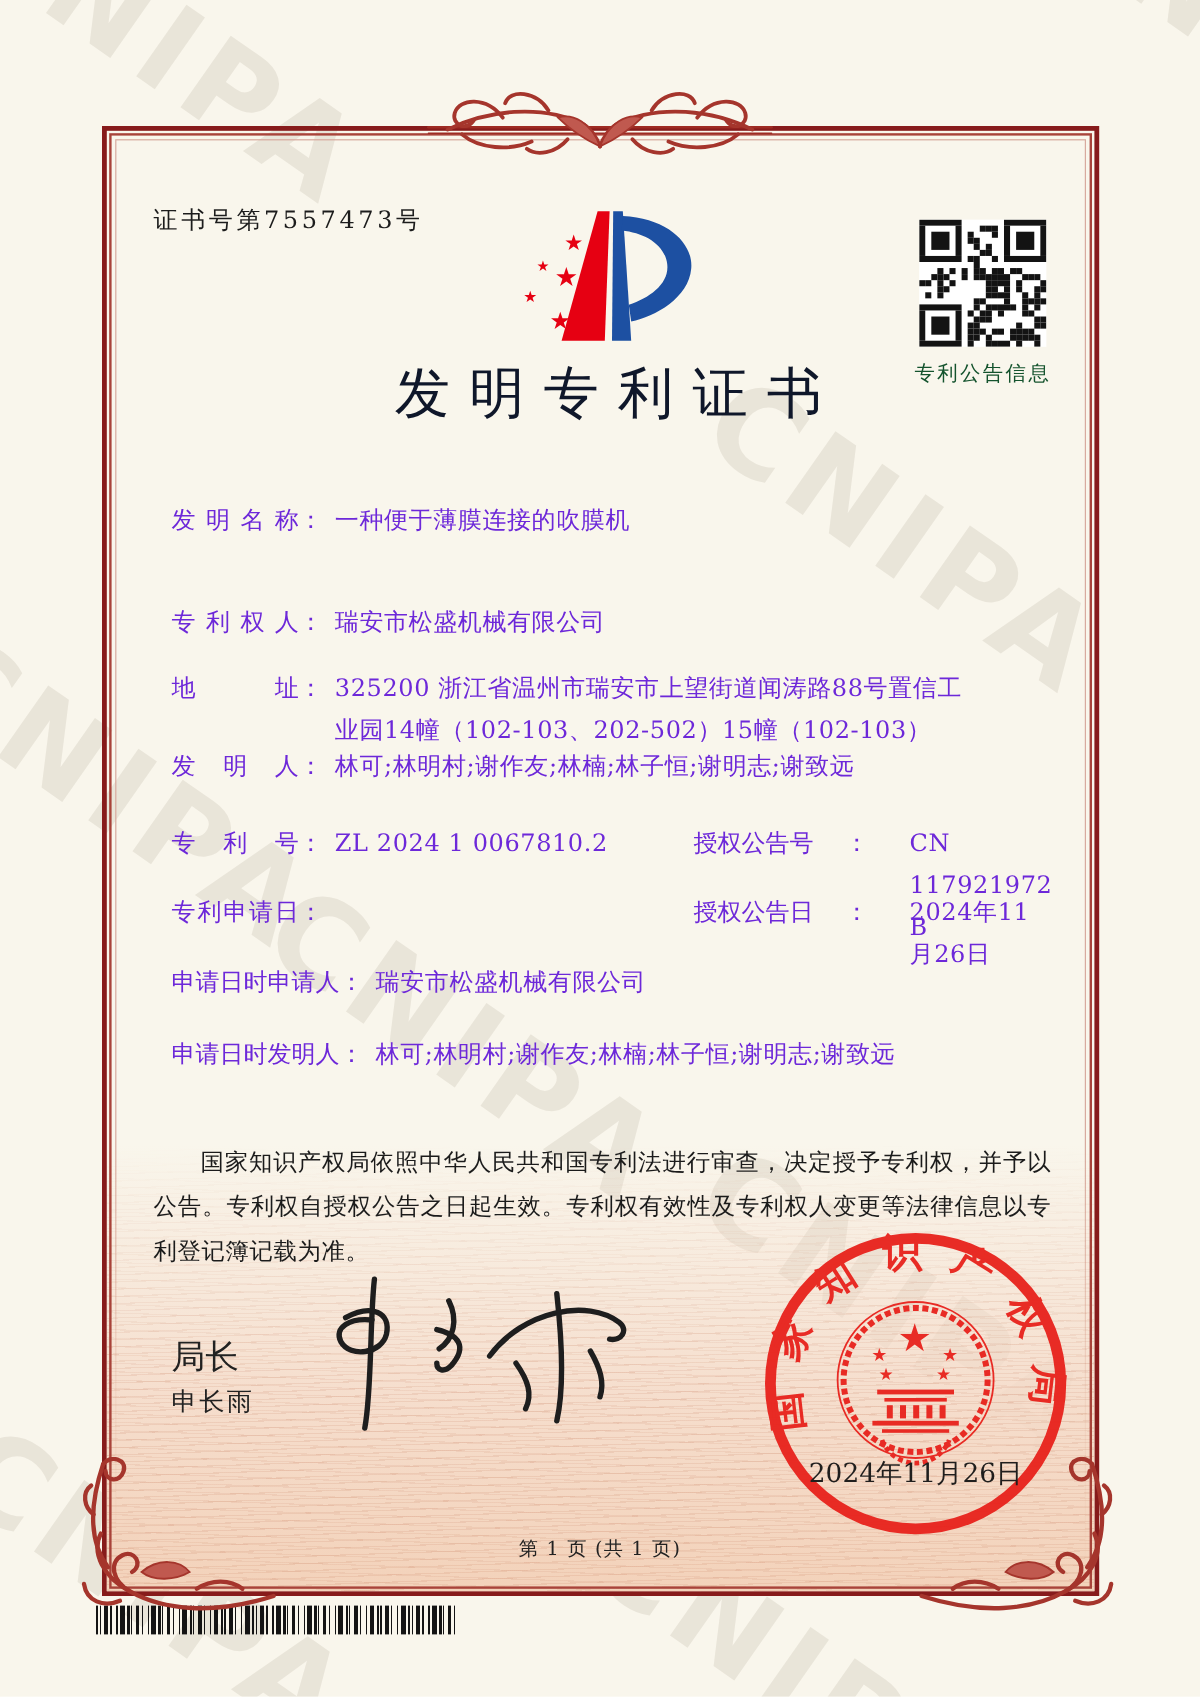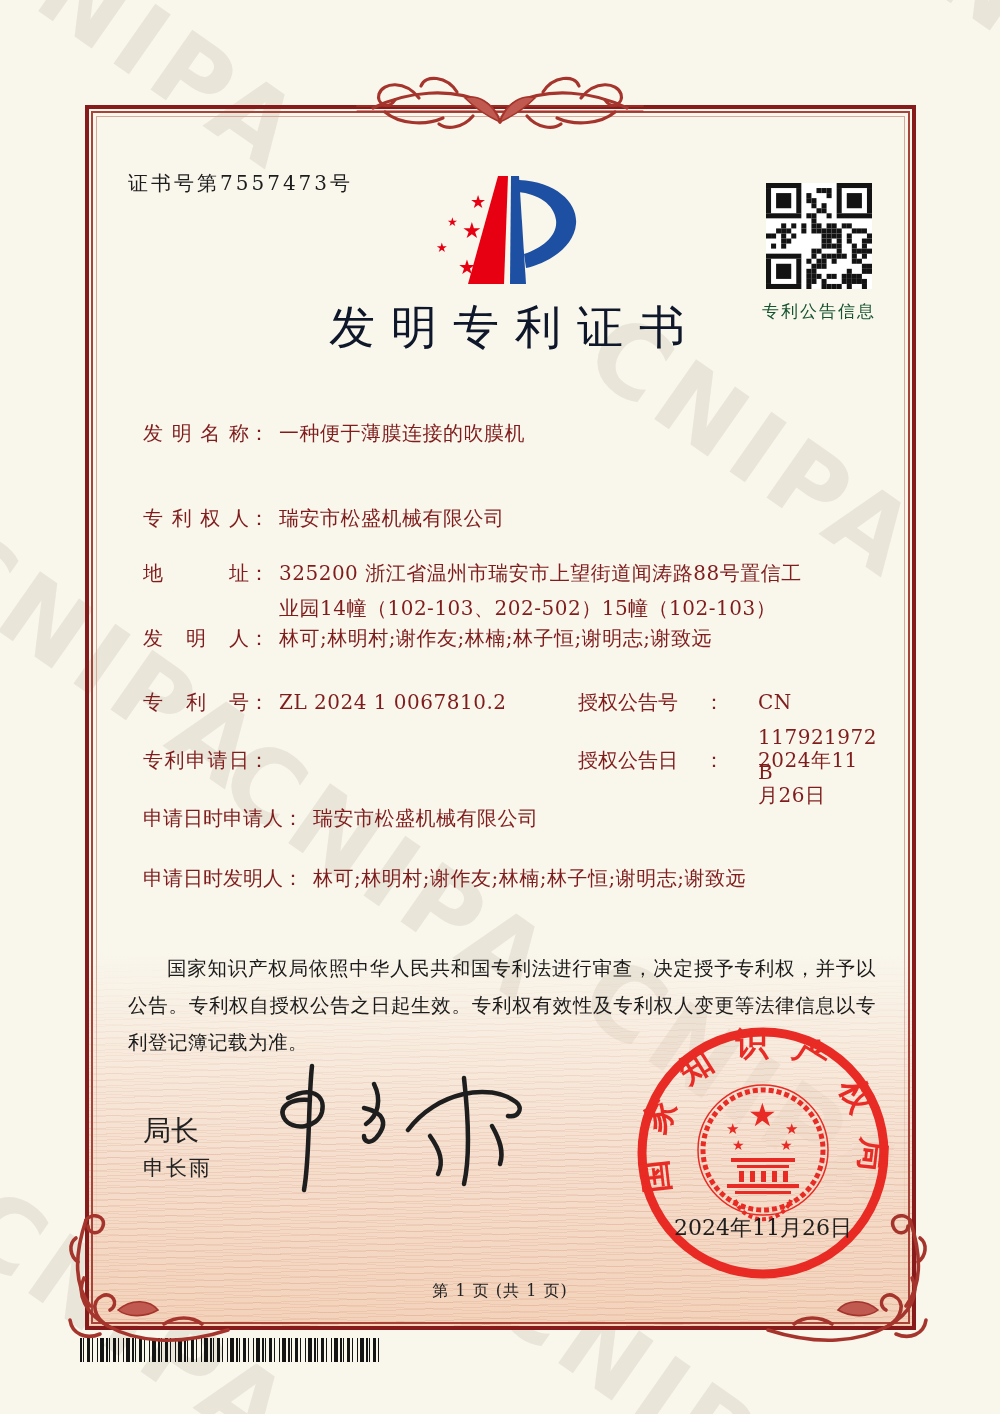--- a/index.html
+++ b/index.html
@@ -30,21 +30,21 @@
   .certno{position:absolute;left:128px;top:170px;font-size:20px;letter-spacing:3px;color:#1c1c1c;z-index:2;}
   .logo{position:absolute;left:418px;top:166px;width:175px;height:128px;z-index:2;}
   .qrblock{position:absolute;left:760px;top:183px;width:118px;text-align:center;z-index:2;}
   .qr{width:106px;height:106px;background:#fff;display:inline-block;}
   .qrcap{margin-top:7px;font-size:17px;letter-spacing:2px;color:#14532d;}
   .title{position:absolute;left:0;right:0;top:297px;text-align:center;font-size:46px;
          font-weight:400;letter-spacing:16px;color:#0f172a;z-index:2;margin-left:30px;}
 
   
   .row{position:absolute;left:143px;width:730px;display:flex;font-size:20px;
-       color:#7f1d1d;line-height:35px;z-index:2;}
+       color:#6d28d9;line-height:35px;z-index:2;}
   .jl{display:inline-block;width:106px;text-align:justify;text-align-last:justify;flex:none;}
   .lbl{flex:none;}
   .cln{flex:none;margin-right:10px;}
   .val{flex:1;letter-spacing:.5px;}
   .col2{position:absolute;left:435px;top:0;display:flex;width:300px;gap:26px;}
   .col2 .cln{margin-right:8px;}
   .r0{top:416px}.r1{top:501px}.r2{top:556px;width:668px}.r3{top:621px}
   .r4{top:685px}.r5{top:743px}.r6{top:801px}.r7{top:861px}
 
   .statement{position:absolute;left:128px;width:748px;top:950px;font-size:19.5px;

